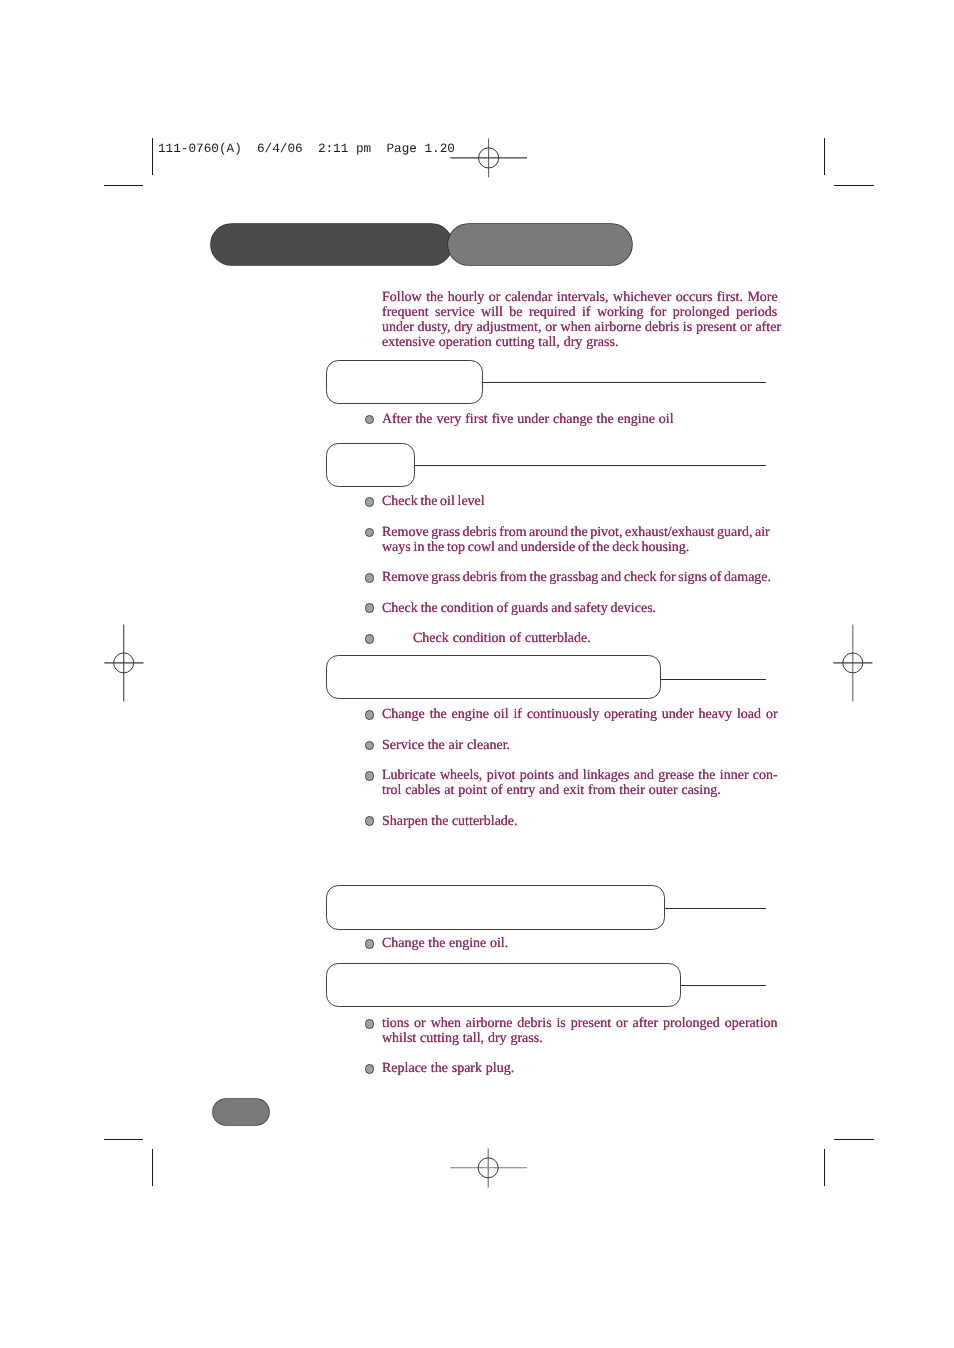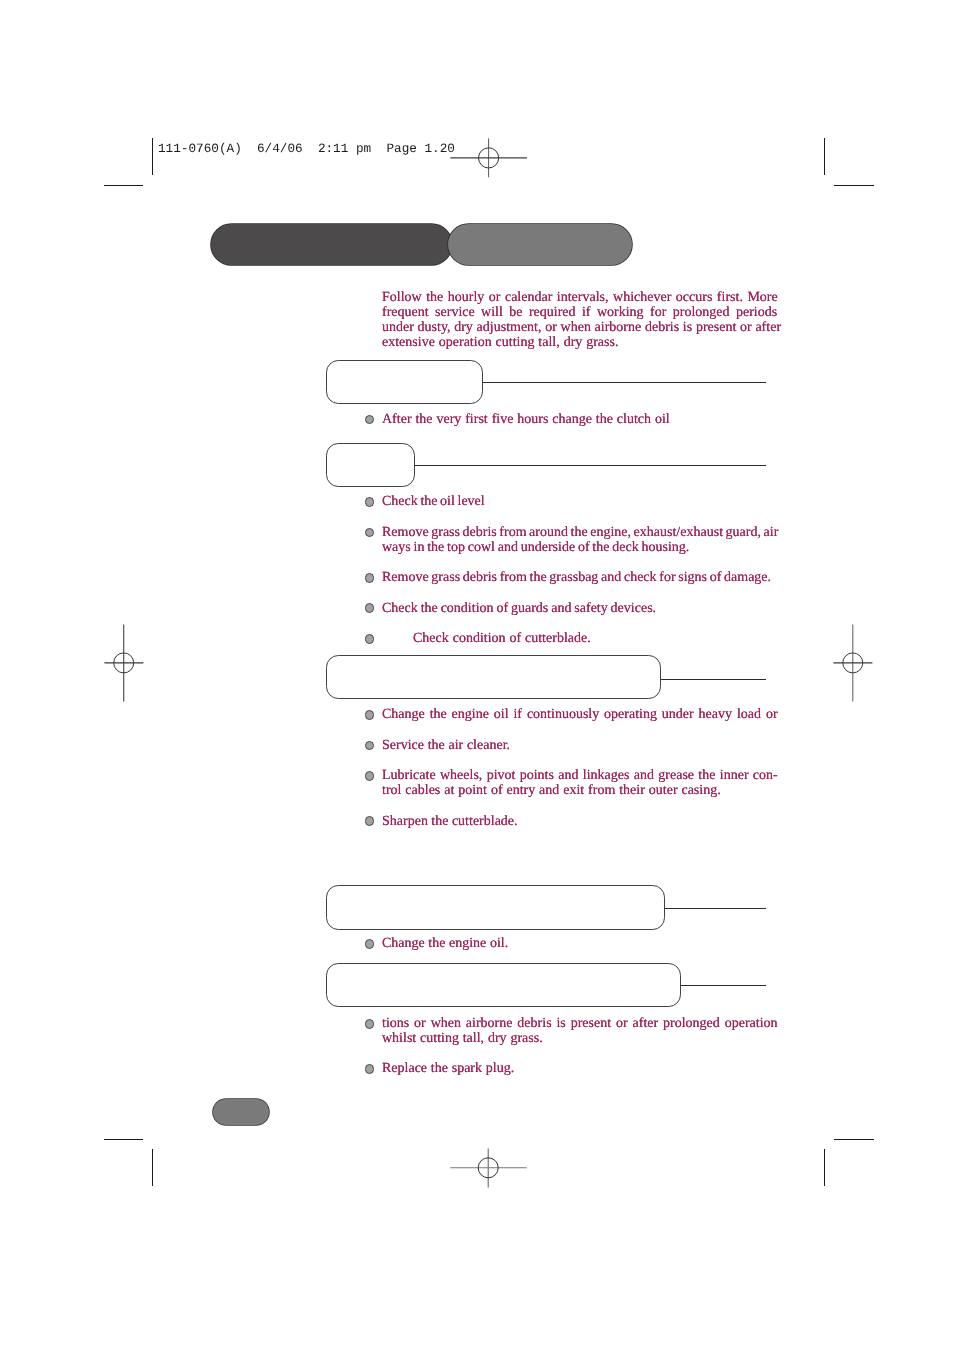--- a/index.html
+++ b/index.html
@@ -86,35 +86,35 @@
   <div class="roundbox" style="left:326.3px;top:885.3px;width:338.5px;height:44.4px;"></div>
   <div class="hline" style="left:664.5px;top:907.8px;width:101.5px;"></div>
 
   <div class="roundbox" style="left:326.3px;top:962.5px;width:354.9px;height:44.4px;"></div>
   <div class="hline" style="left:680.9px;top:984.7px;width:85.1px;"></div>
 
   <div class="blist" style="left:364px;top:411.7px;width:401px;">
       <div class="bitem">
         <span class="bdot"></span>
         <div class="btextwrap">
-          <div class="tline" style="word-spacing: 0.389px;">After the very first five hours change the clutch oil</div>
+          <div class="tline" style="word-spacing: 0.389px;">After the very first five under change the engine oil</div>
         </div>
       </div>
     </div>
   <div class="blist" style="left:364px;top:494.4px;width:401px;">
       <div class="bitem" style="margin-bottom: 15.12px;">
         <span class="bdot"></span>
         <div class="btextwrap">
           <div class="tline" style="word-spacing: -0.884px;">Check the oil level</div>
         </div>
       </div>
       <div class="bitem" style="margin-bottom: 15.12px;">
         <span class="bdot"></span>
         <div class="btextwrap">
-          <div class="tline" style="word-spacing: -0.936px;">Remove grass debris from around the engine, exhaust/exhaust guard, air</div>
+          <div class="tline" style="word-spacing: -0.936px;">Remove grass debris from around the pivot, exhaust/exhaust guard, air</div>
           <div class="tline" style="word-spacing: -0.727px;">ways in the top cowl and underside of the deck housing.</div>
         </div>
       </div>
       <div class="bitem" style="margin-bottom: 15.12px;">
         <span class="bdot"></span>
         <div class="btextwrap">
           <div class="tline" style="word-spacing: -0.821px;">Remove grass debris from the grassbag and check for signs of damage.</div>
         </div>
       </div>
       <div class="bitem" style="margin-bottom: 15.12px;">

